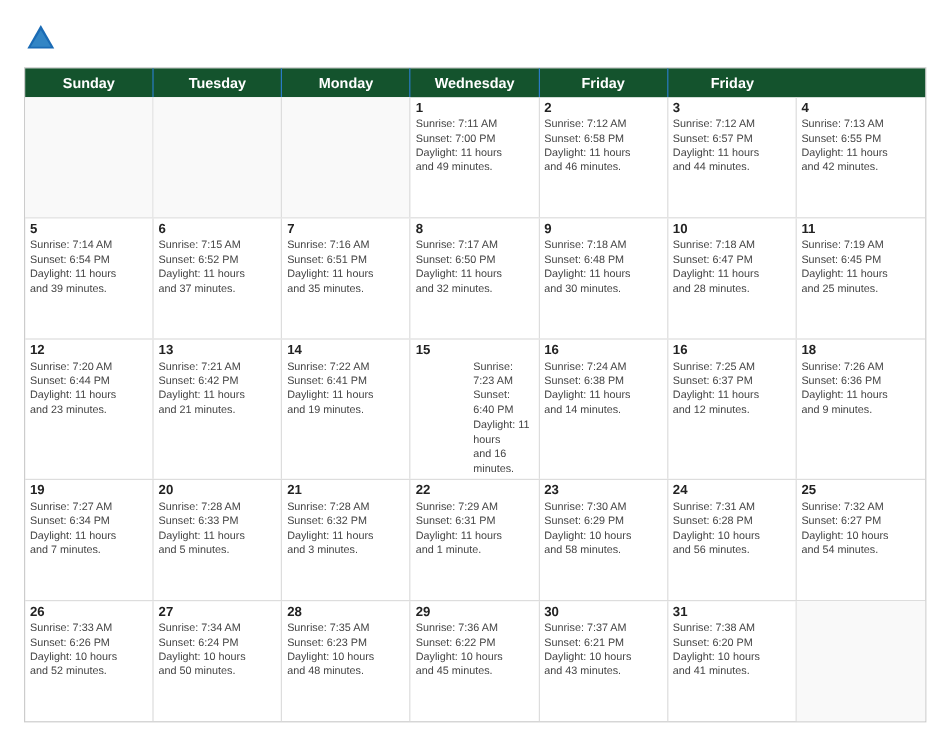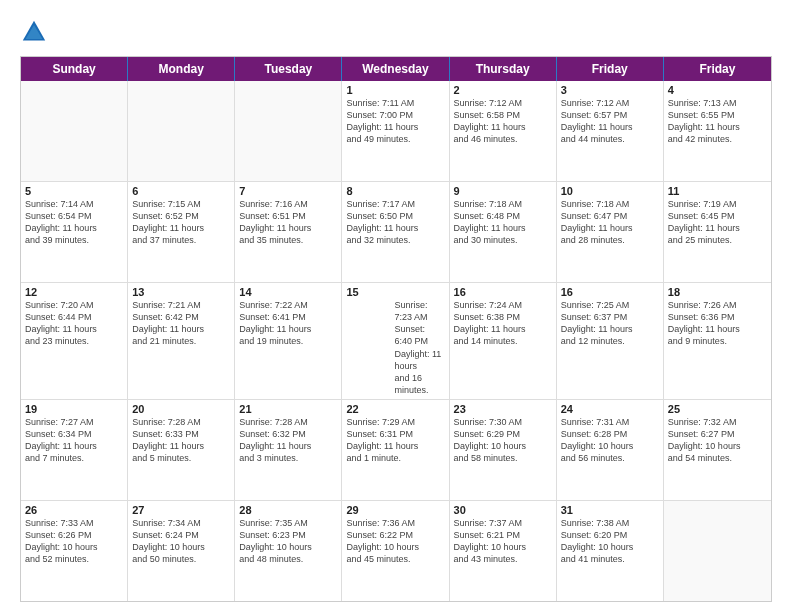--- a/index.html
+++ b/index.html
@@ -53,21 +53,21 @@
     }
     .calendar {
       flex: 1;
       display: flex;
       flex-direction: column;
       border: 1px solid #ccc;
     }
     .cal-header {
       display: grid;
       grid-template-columns: repeat(7, 1fr);
-      background: #701a75;
+      background: #14532d;
     }
     .cal-header-cell {
       color: #fff;
       text-align: center;
       font-size: 12px;
       font-weight: bold;
       padding: 5px 2px;
       border-right: 1px solid #2a7bc5;
     }
     .cal-header-cell:last-child { border-right: none; }
@@ -123,24 +123,23 @@
     </div>
     <div class="title-block">
       <div class="month-title"></div>
       <div class="location"></div>
     </div>
   </div>
 
   <div class="calendar">
     <div class="cal-header">
     <div class="cal-header-cell">Sunday</div>
+        <div class="cal-header-cell">Tuesday</div>
         <div class="cal-header-cell">Monday</div>
-        <div class="cal-header-cell">Tuesday</div>
         <div class="cal-header-cell">Wednesday</div>
-        <div class="cal-header-cell">Thursday</div>
         <div class="cal-header-cell">Friday</div>
         <div class="cal-header-cell">Friday</div>
       </div>
     <div class="cal-body">
     <div class="cal-row">
           <div class="cal-cell empty"></div>
           <div class="cal-cell empty"></div>
           <div class="cal-cell empty"></div>
           <div class="cal-cell">
             <span class="day-num">1</span>

